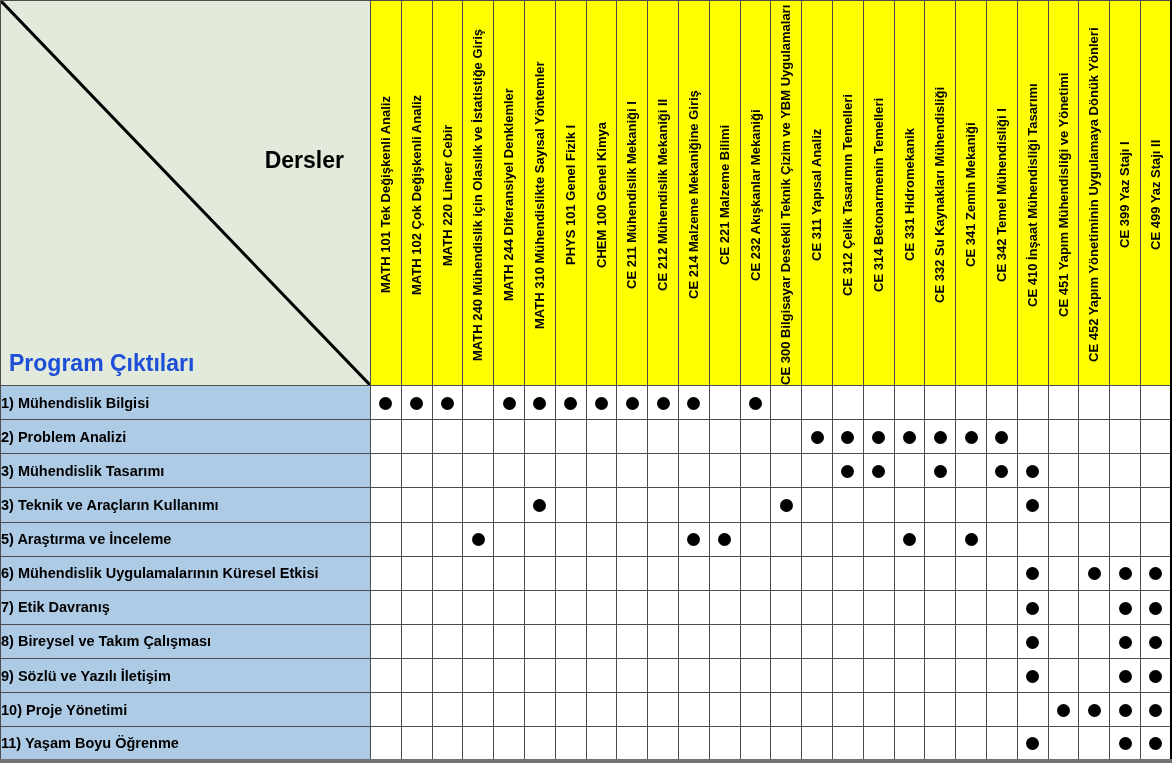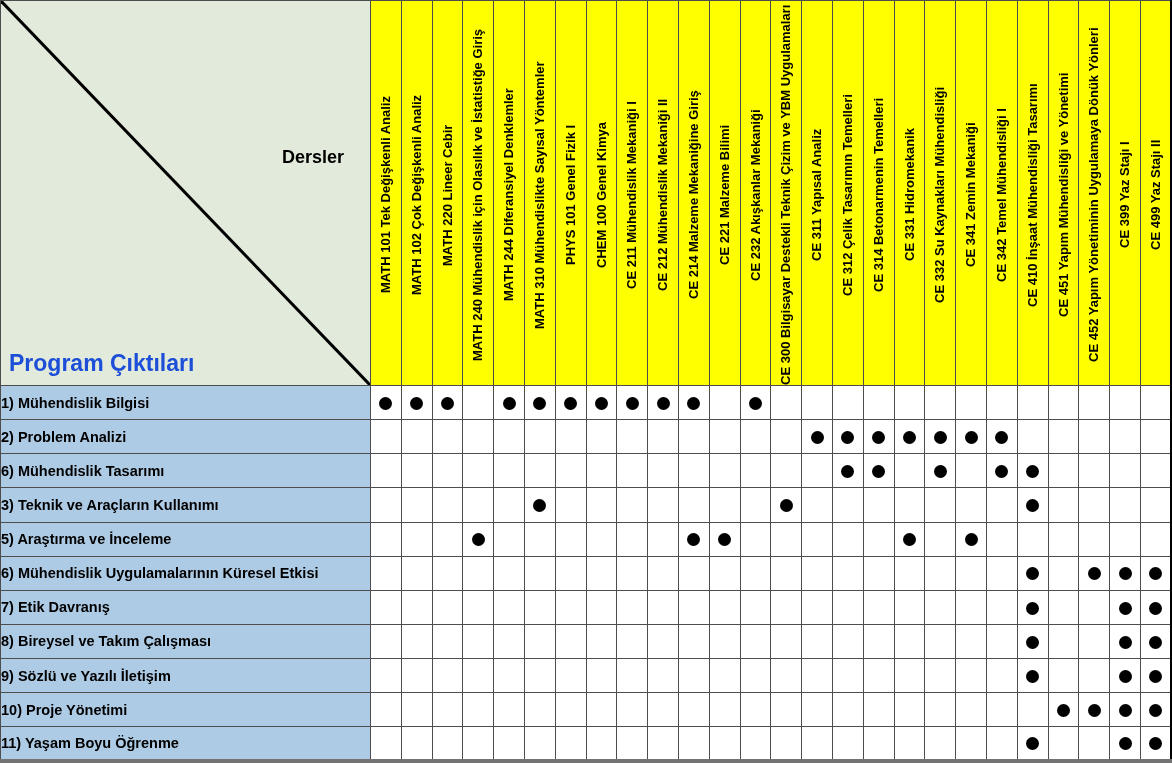--- a/index.html
+++ b/index.html
@@ -43,21 +43,21 @@
   .corner .diag {
     position: absolute;
     left: 0; top: 0;
     width: 100%; height: 100%;
     pointer-events: none;
   }
   .corner-label-top {
     position: absolute;
     right: 26px;
     top: 146px;
-    font-size: 18px;
+    font-size: 23px;
     font-weight: bold;
     color: #000;
     letter-spacing: 0px;
     margin-left: 41px;
   }
   .corner-label-bottom {
     position: absolute;
     left: 8px;
     bottom: 8px;
     font-size: 23px;
@@ -269,21 +269,21 @@
           <td class="cell"><span class="dot"></span></td>
           <td class="cell"><span class="dot"></span></td>
           <td class="cell"><span class="dot"></span></td>
           <td class="cell"></td>
           <td class="cell"></td>
           <td class="cell"></td>
           <td class="cell"></td>
           <td class="cell last-col"></td>
         </tr>
         <tr class="outcome-row">
-          <td class="outcome">6) Mühendislik Tasarımı</td>
+          <td class="outcome">3) Mühendislik Tasarımı</td>
           <td class="cell"></td>
           <td class="cell"></td>
           <td class="cell"></td>
           <td class="cell"></td>
           <td class="cell"></td>
           <td class="cell"></td>
           <td class="cell"></td>
           <td class="cell"></td>
           <td class="cell"></td>
           <td class="cell"></td>

